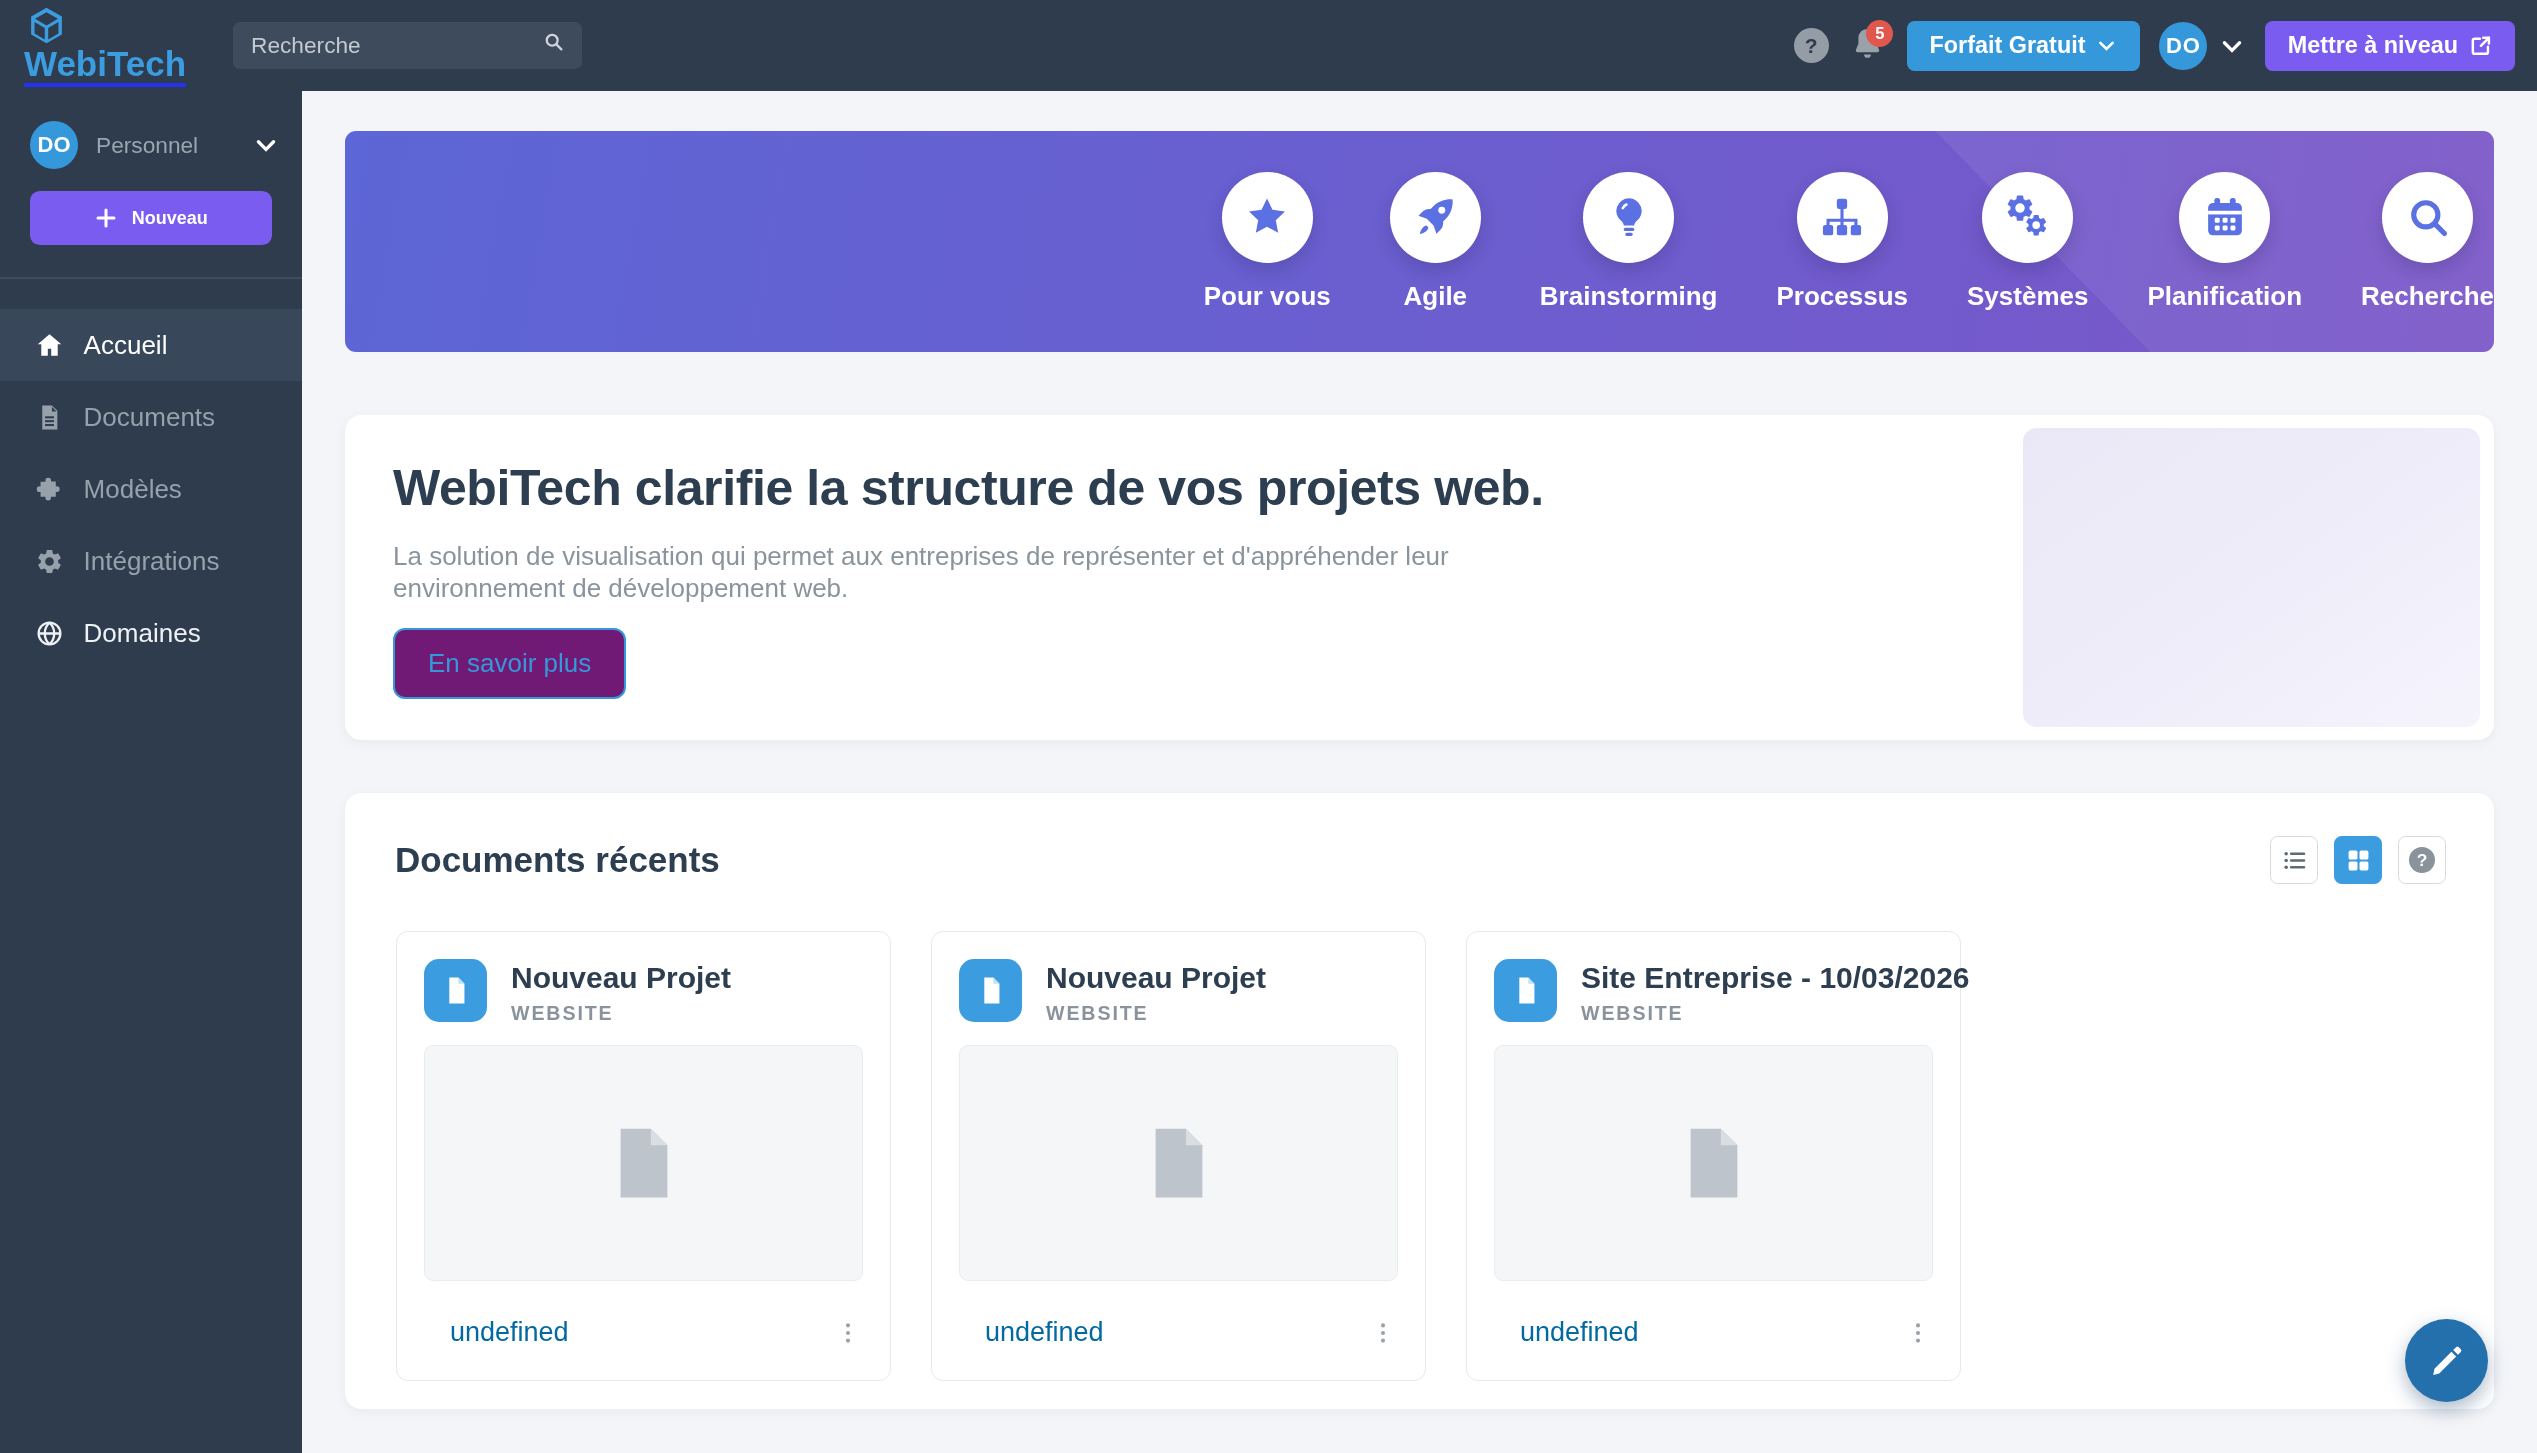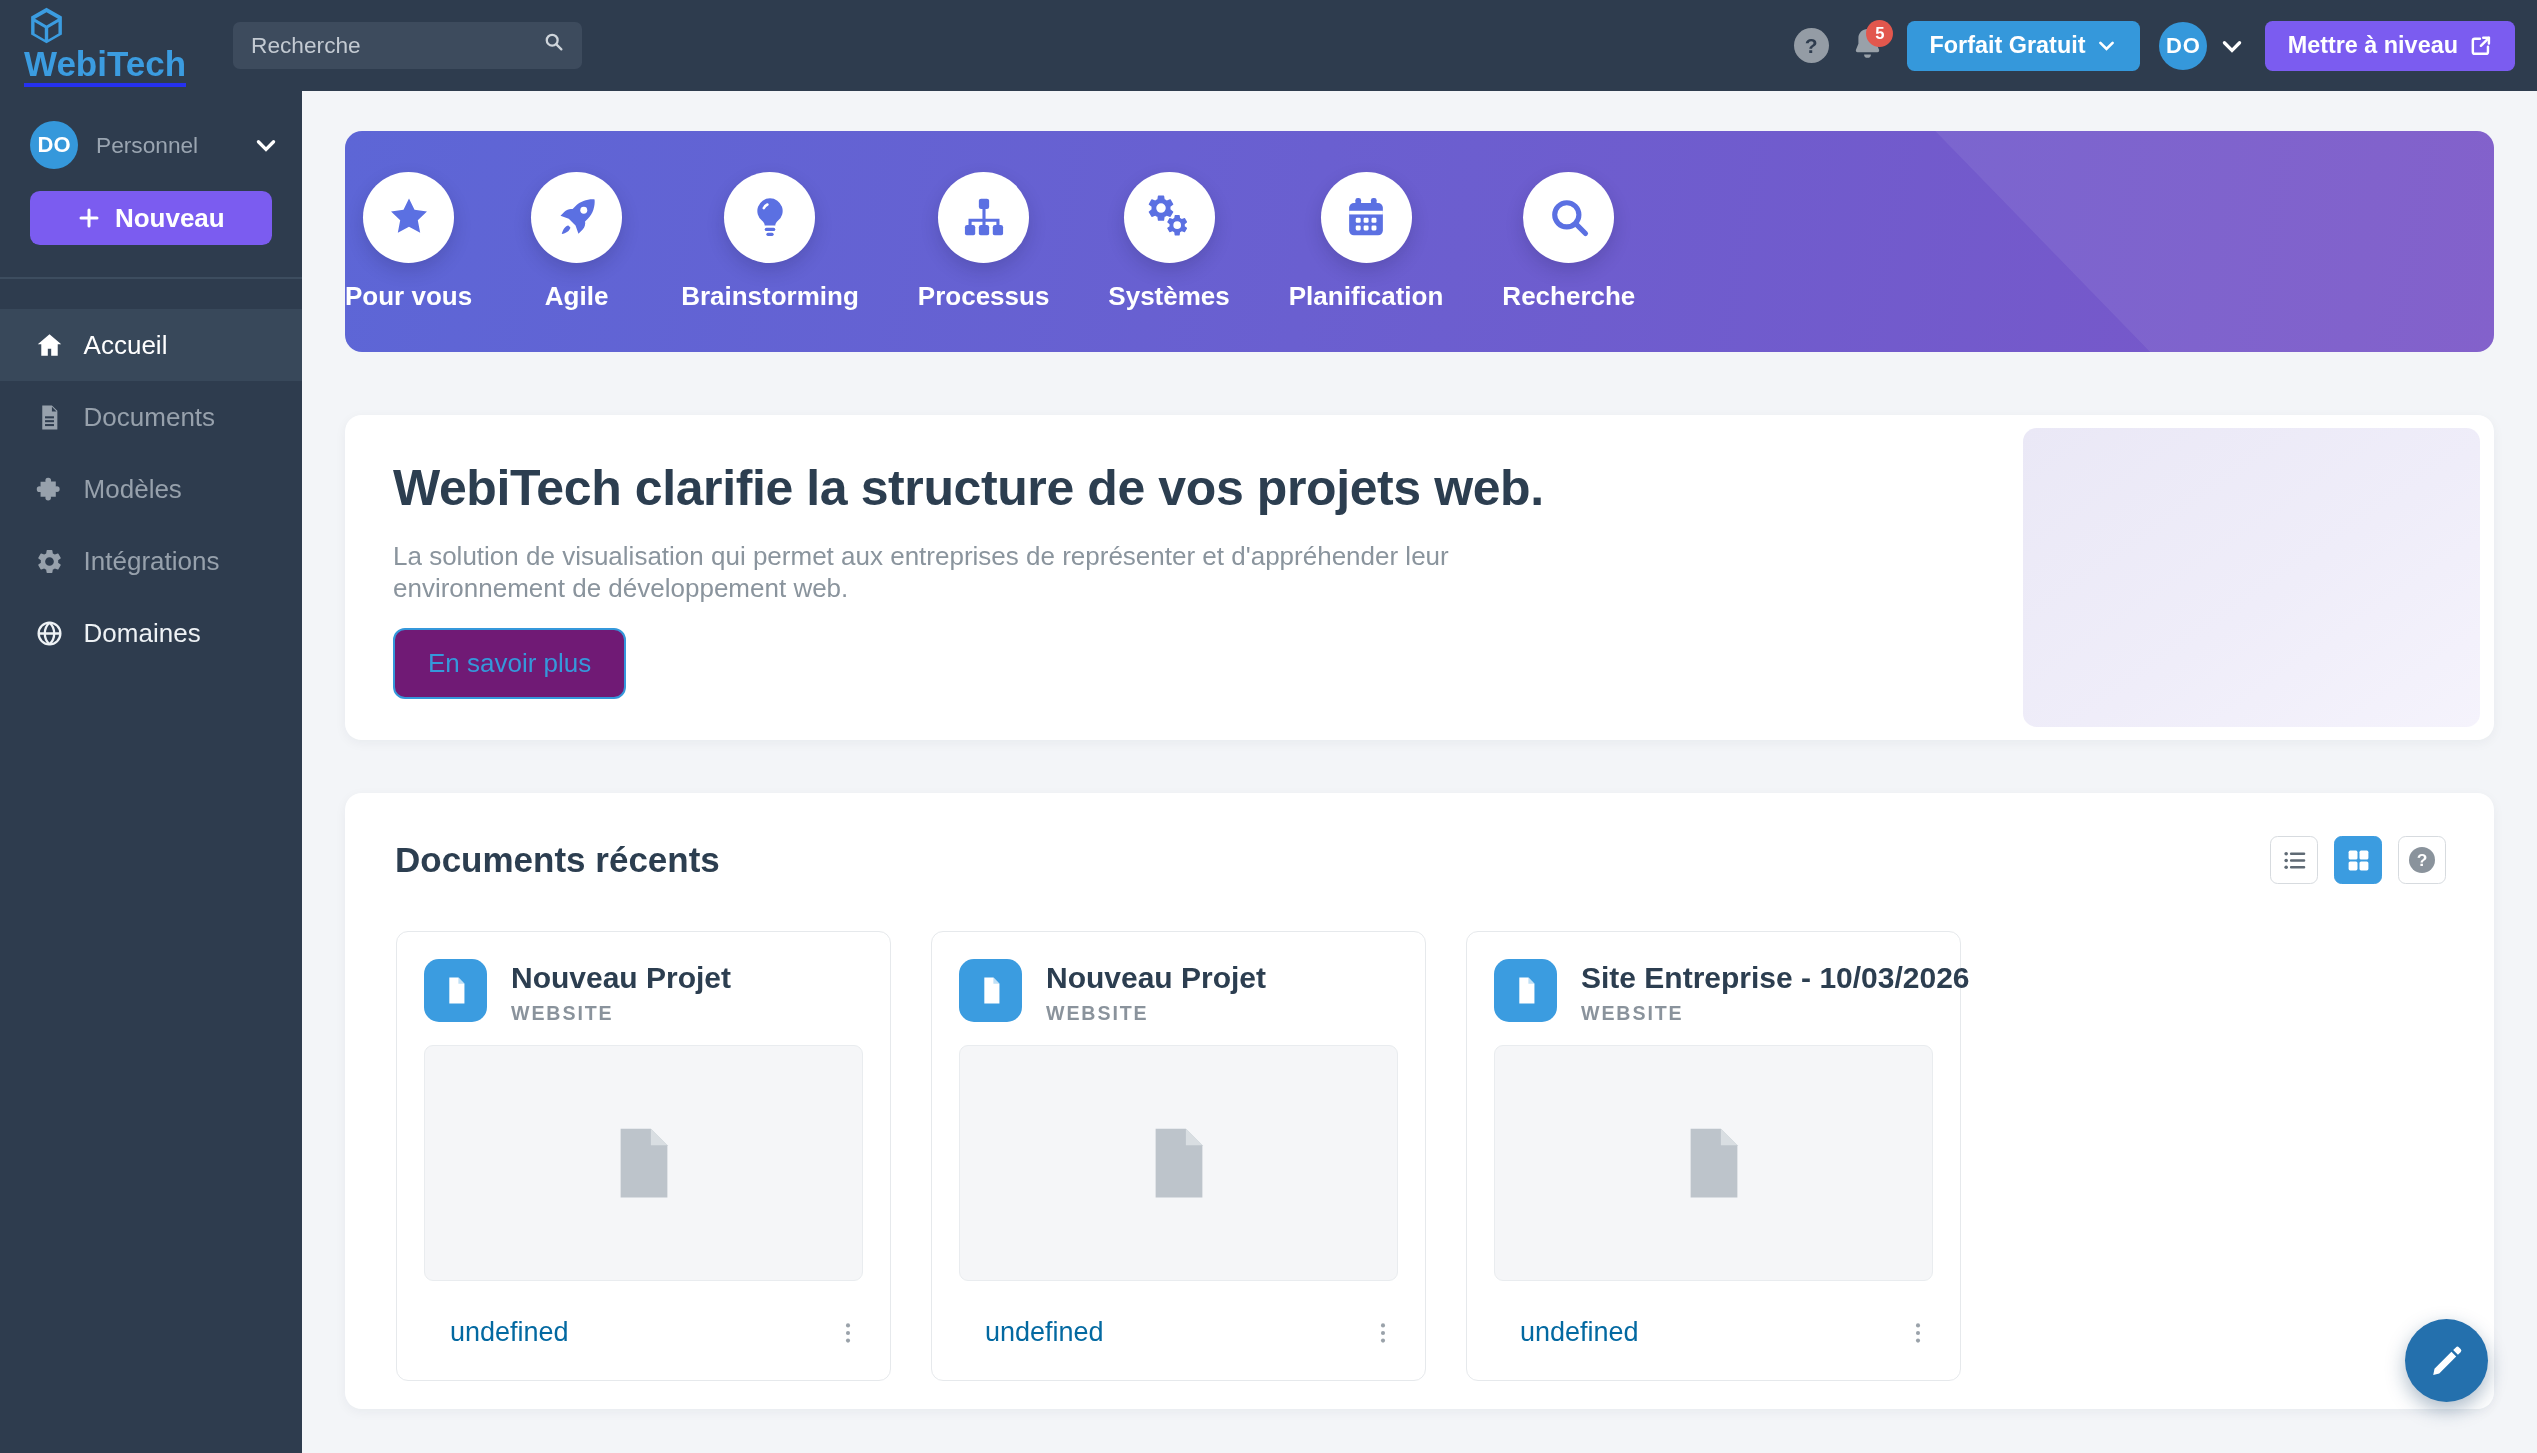--- a/index.html
+++ b/index.html
@@ -97,21 +97,21 @@
   .ws-avatar{
     width:48px;height:48px;border-radius:50%;background:#3598db;
     color:#fff;font-size:22px;font-weight:bold;
     display:flex;align-items:center;justify-content:center;flex:none;
   }
   .ws-label{margin-left:18px;font-size:22.7px;color:#9aa5b1;flex:1;}
   .workspace .chev{width:26px;height:26px;color:#fff;flex:none;}
   .new-btn{
     position:absolute;top:100px;left:30px;width:242px;height:54px;
     border-radius:9.8px;background:var(--accent-purple);color:#fff;
-    font-size:26px;font-weight:600;gap:13.6px;
+    font-size:18px;font-weight:600;gap:13.6px;
   }
   .new-btn .plus{width:24px;height:24px;}
   .side-divider{position:absolute;top:186px;left:0;width:100%;height:1.5px;background:#3d4d5f;}
   .nav{position:absolute;top:218px;left:0;width:100%;}
   .nav-item{
     height:72px;display:flex;align-items:center;padding-left:35px;
     color:#97a1ac;cursor:pointer;
   }
   .nav-item .nav-icon{width:29px;height:29px;flex:none;}
   .nav-item .nav-label{margin-left:19.6px;font-size:26px;}
@@ -119,24 +119,24 @@
   .nav-item.bright{color:#eef2f5;}
 
   
   .main{
     position:absolute;top:91px;left:302px;width:2235px;height:1362px;
     background:#f3f5f8;padding:40px 43px 0 43px;
   }
 
   
   .banner{
-    position:relative;width:2149px;height:221px;border-radius:17px;
+    position:relative;width:2149px;height:221px;border-radius:11px;
     background:linear-gradient(100deg,var(--banner-grad-start) 0%,#6a5fd0 45%,var(--banner-grad-end) 100%);
     overflow:hidden;
-    display:flex;align-items:center;justify-content:flex-start;
+    display:flex;align-items:center;justify-content:flex-end;
   }
   .banner::after{
     content:"";position:absolute;inset:0;
     background:rgba(255,255,255,0.07);
     clip-path:polygon(74% 0,100% 0,100% 100%,84% 100%);
   }
   .banner-items{display:flex;gap:59px;position:relative;z-index:2;}
   .banner-item{
     display:flex;flex-direction:column;align-items:center;cursor:pointer;
     min-width:91px;

